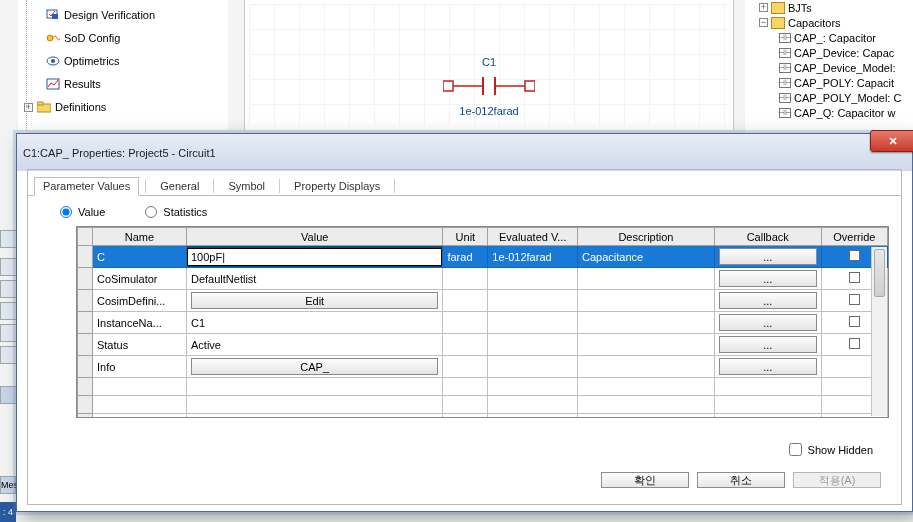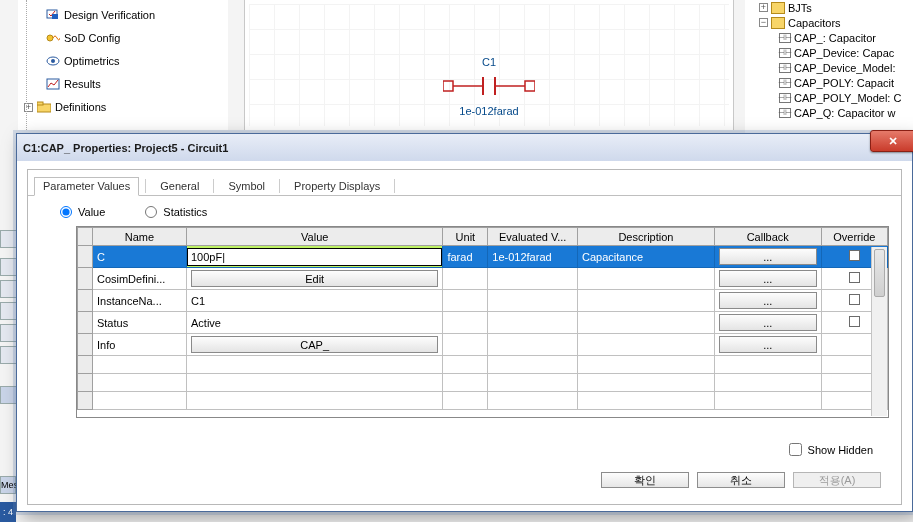--- a/index.html
+++ b/index.html
@@ -31,41 +31,41 @@
 
 
 .side-tabs { position:absolute; left:0; top:230px; width:16px; color:#333; }
 .side-tabs .t { height:18px; border:1px solid #9aa; border-right:none; background:#e4e8f0; margin-bottom:4px; font-size:9px; overflow:hidden; text-align:center; line-height:16px;padding-left:35px;}
 .side-tabs .pt { background:#c9d4e8; }
 .bottom-tag { position:absolute; left:0; bottom:28px; height:18px; width:16px; background:#c9d4e8; border:1px solid #9aa; font-size:9px; text-align:center; line-height:16px; }
 .status { position:absolute; left:0; bottom:0; height:20px; width:16px; background:#2a5aa0; color:#fff; font-size:9px; text-align:center; line-height:20px;}
 
 
 .dialog { position:absolute; left:16px; top:133px; width:897px; height:379px; background:#fff; border:1px solid #4a6a9a; box-shadow: 0 0 0 3px rgba(100,130,180,0.25), 6px 6px 18px rgba(0,0,0,0.35); }
-.dlg-title { height:27px; background: linear-gradient(#e8edf7,#cfd9ec); display:flex; align-items:center; padding:0 6px; color:#1a1a1a;font-weight:bold; }
+.dlg-title { height:37px; background: linear-gradient(#e8edf7,#cfd9ec); display:flex; align-items:center; padding:0 6px; color:#1a1a1a; }
 .dlg-title .txt { flex:1; }
 .dlg-close { position:absolute; top:-4px; right:-4px; width:46px; height:22px; background: linear-gradient(#e67a6a,#c93b2b); border:1px solid #8a1f14; border-radius:3px; display:flex; align-items:center; justify-content:center; color:#fff; font-weight:bold; box-shadow: 0 1px 2px rgba(0,0,0,.4);}
 .dlg-body { position:absolute; top:27px; left:0; right:0; bottom:0; padding:8px 10px 6px; }
 .inner-panel { border:1px solid #b8b8b8; height:100%; position:relative; padding:6px 10px 10px; }
 
 .tabbar { display:flex; align-items:center; gap:4px; height:20px; border-bottom:1px solid #bfbfbf; margin:0 -10px; padding:0 6px;}
 .tabbar .tab { padding:2px 8px 3px; position:relative; top:1px; color:#333;}
 .tabbar .tab.active { border:1px solid #bfbfbf; border-bottom:1px solid #fff; background:#fff; }
 .tabbar .sep { width:1px; height:14px; background:#ccc; margin:0 2px;}
 
 .radios { margin:10px 0 8px 22px; display:flex; gap:40px; align-items:center;}
 .radios label { display:flex; align-items:center; gap:6px; }
 .radios input { width:12px; height:12px; }
 
 .grid-wrap { margin:4px 2px 0 38px; border:1px solid #888; height:192px; position:relative; background:#fff; overflow:hidden;}
 .grid-table { border-collapse:collapse; width:100%; table-layout:fixed;padding-left:28px;}
 .grid-table th { background:#ececec; border:1px solid #a0a0a0; padding:2px 4px; font-weight:normal; height:18px; overflow:hidden; text-overflow:ellipsis;}
 .grid-table td { border:1px solid #c0c0c0; padding:2px 4px; height:18px; background:#fff; overflow:hidden; white-space:nowrap;}
 .grid-table tr.sel td { background:#1979d6; color:#fff; border-color:#1367b8;}
-.grid-table tr.sel td.editcell { background:#bef264; color:#000; padding:0;}
+.grid-table tr.sel td.editcell { background:#0c4a6e; color:#000; padding:0;}
 .grid-table tr.sel td.editcell input { width:100%; height:18px; border:1px solid #000; padding:1px 3px; font:inherit;}
 .row-hdr { width:14px; background:#ececec !important; border:1px solid #a0a0a0 !important;}
 .cell-btn { width:100%; height:17px; background:linear-gradient(#fdfdfd,#e4e4e4); border:1px solid #8a8a8a; font:inherit; }
 .cell-chk { text-align:center; }
 .cell-chk .box { display:inline-block; width:11px; height:11px; border:1px solid #6b6b6b; background:#fff;}
 
 .scroll-corner { position:absolute; right:1px; top:20px; bottom:1px; width:16px; background:#f0f0f0; border-left:1px solid #c4c4c4;}
 .scroll-thumb { position:absolute; top:2px; left:2px; right:2px; height:48px; background:linear-gradient(#e8e8e8,#cfcfcf); border:1px solid #aaa; border-radius:2px;}
 
 .show-hidden { position:absolute; right:28px; bottom:48px; display:flex; align-items:center; gap:6px;}
@@ -261,20 +261,30 @@
                   <td>C</td>
                   <td class="editcell"><input value="100pF|" style=""></td>
                   <td>farad</td>
                   <td>1e-012farad</td>
                   <td>Capacitance</td>
                   <td><button class="cell-btn">...</button></td>
                   <td class="cell-chk"><span class="box"></span></td>
                 </tr>
                 <tr>
                   <td class="row-hdr"></td>
+                  <td>CoSimulator</td>
+                  <td>DefaultNetlist</td>
+                  <td></td>
+                  <td></td>
+                  <td></td>
+                  <td><button class="cell-btn">...</button></td>
+                  <td class="cell-chk"><span class="box"></span></td>
+                </tr>
+                <tr>
+                  <td class="row-hdr"></td>
                   <td>CosimDefini...</td>
                   <td><button class="cell-btn">Edit</button></td>
                   <td></td>
                   <td></td>
                   <td></td>
                   <td><button class="cell-btn">...</button></td>
                   <td class="cell-chk"><span class="box"></span></td>
                 </tr>
                 <tr>
                   <td class="row-hdr"></td>

